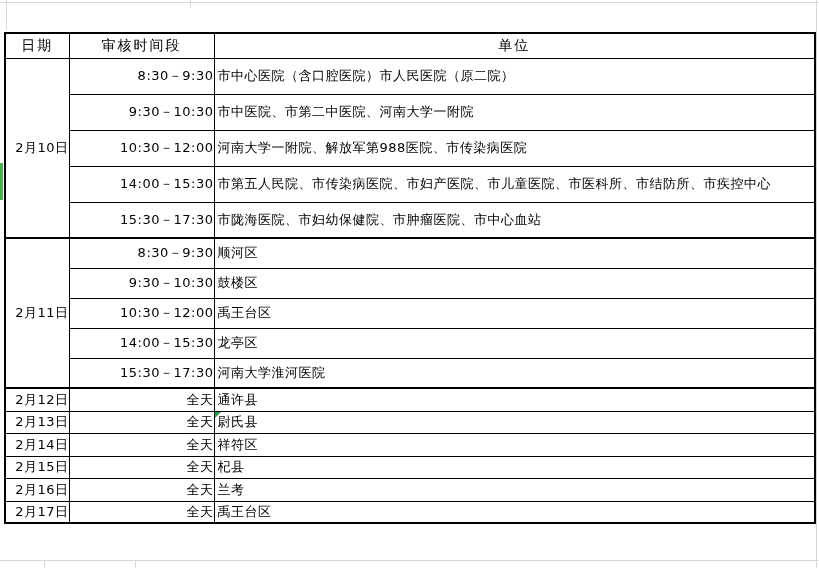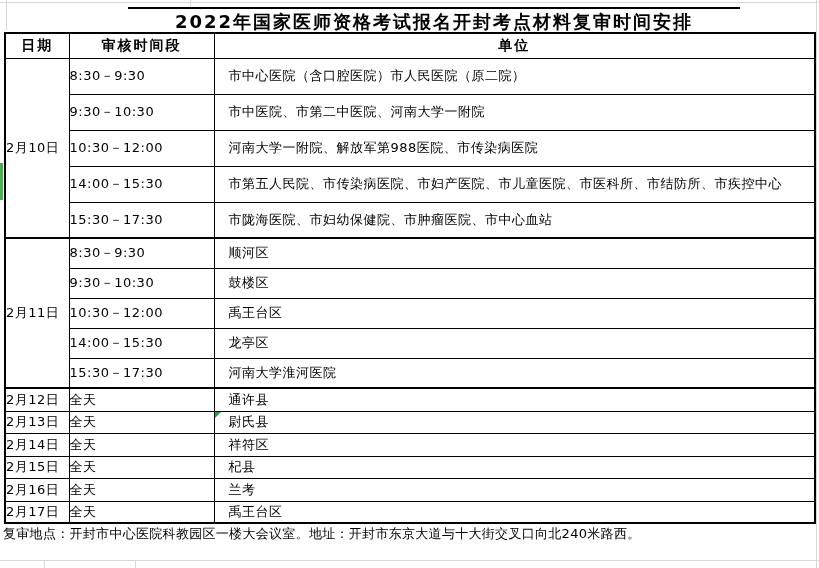--- a/index.html
+++ b/index.html
@@ -14,23 +14,23 @@
   .title {
     position:absolute; left:128px; top:7px; width:612px; height:25px;
     border-top:2px solid #000; font-weight:bold; font-size:18px;
     letter-spacing:2px; text-align:center; line-height:25px; white-space:nowrap;
   }
   table.sched {
     position:absolute; left:4px; top:32px; width:810px;
     border-collapse:collapse; table-layout:fixed; border:2px solid #000;
   }
   th, td { border:1px solid #000; font-size:13px; overflow:hidden; white-space:nowrap; }
-  thead th { font-weight:bold; font-size:14px; letter-spacing:2px; height:25px; text-align:center; }
-  td.date, td.time { text-align:left; letter-spacing:0.5px; }
-  td.unit { text-align:left; padding-left:14px; letter-spacing:0.5px; position:relative; }
+  thead th { font-weight:normal; font-size:14px; letter-spacing:2px; height:25px; text-align:center; }
+  td.date, td.time { text-align:right; letter-spacing:0.5px; }
+  td.unit { text-align:left; padding-left:3px; letter-spacing:0.5px; position:relative; }
   tr.h36 { height:36px; } tr.h30 { height:30px; } tr.h23 { height:23px;margin-left:25px; } tr.h22 { height:22px; }
   tr.sep td { border-top:2px solid #000; }
   .err-tri {
     position:absolute; left:0; top:0; width:0; height:0;
     border-top:6px solid #2e9b4f; border-right:6px solid transparent;
   }
   .footer { position:absolute; left:3px; top:525px; font-size:13px; line-height:17px; letter-spacing:0.3px; white-space:nowrap; }
 </style>
 </head>
 <body>
@@ -40,21 +40,20 @@
   <div class="gridline" style="left:0;top:2px;width:819px;height:1px;"></div>
   <div class="gridline" style="left:6px;top:0;width:1px;height:30px;"></div>
   <div class="gridline" style="left:190px;top:0;width:1px;height:8px;"></div>
   <div class="gridline" style="left:816px;top:0;width:1px;height:568px;"></div>
   <div class="gridline" style="left:0;top:560px;width:819px;height:1px;"></div>
   <div class="gridline" style="left:44px;top:560px;width:1px;height:8px;"></div>
   <div class="gridline" style="left:135px;top:560px;width:1px;height:8px;"></div>
 
   <div class="green-bar"></div>
 
-  <div class="title">2022年国家医师资格考试报名开封考点材料复审时间安排</div>
 
   <table class="sched">
     <colgroup>
         <col style="width:64px">
         <col style="width:145px">
         <col style="width:601px">
       </colgroup>
     <thead>
       <tr>
         <th>日期</th>
@@ -134,16 +133,15 @@
       </tr>
       <tr class="h22">
         <td class="date">2月17日</td>
         <td class="time">全天</td>
         <td class="unit">禹王台区</td>
       </tr>
     </tbody>
   </table>
 
   <div class="footer">
-    <div>复审地点：开封市中心医院科教园区一楼大会议室。地址：开封市东京大道与十大街交叉口向北240米路西。</div>
   </div>
 
 </div>
 
 </body></html>

